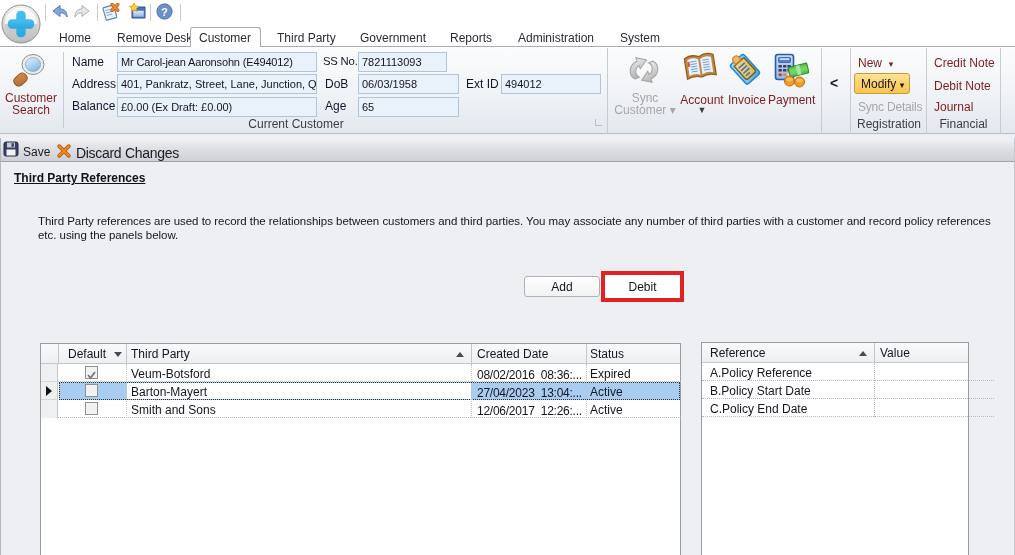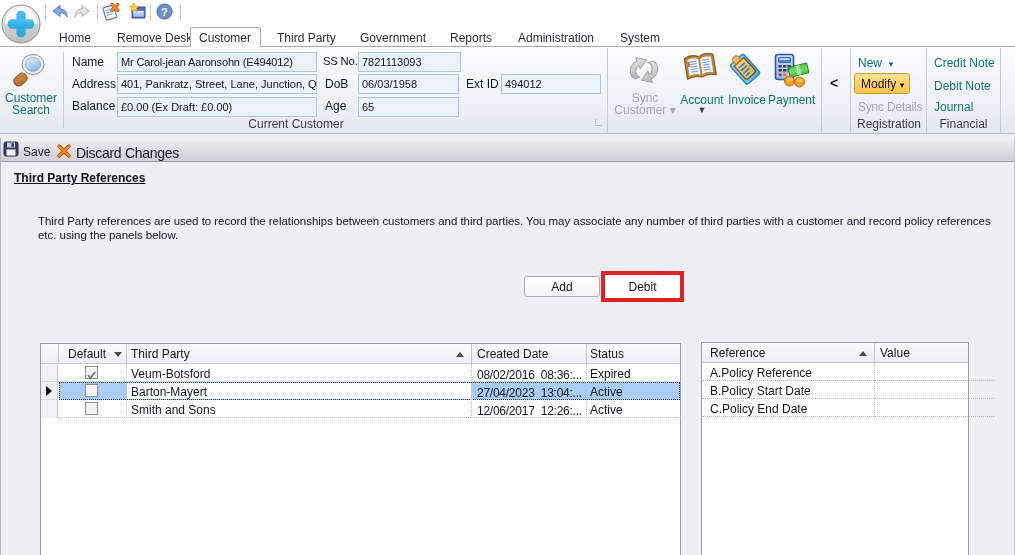--- a/index.html
+++ b/index.html
@@ -18,21 +18,21 @@
   .qsep { top:4px; width:1px; height:17px; background:#c9cccf; }
 
   
   #ribbon { left:0; top:48px; width:1015px; height:86px;
     background:linear-gradient(#fbfcfd, #f0f3f6 55%, #e3e8ee); border-bottom:1px solid #b9bec6; }
   .rlabel { font-size:12px; color:#0f172a; }
   .field { background:#e9f1fa; border:1px solid #b0c4dc; font-size:11px; color:#15151f;
      padding:3px 0 0 3px; height:20px; white-space:nowrap; overflow:hidden; }
   .grplabel { font-size:12px; color:#3c3c46; }
   .vsep { width:1px; background:#c7ccd4; }
-  .ribtext { font-size:12px; color:#0f766e; }
+  .ribtext { font-size:12px; color:#7f1d1d; }
   .gray { color:#a6a6ab; }
 
   
   #toolbar { left:0; top:138px; width:1015px; height:24px;
     background:linear-gradient(#f2f3f5, #dddfe3 48%, #cdd0d5);
     border-bottom:1px solid #9fa3a9; }
 
   
   #heading { left:14px; top:171px; font-size:12px; font-weight:bold; text-decoration:underline; color:#101018;}
   #para { left:38px; top:214px; font-size:11.5px; line-height:14px; letter-spacing:-0.04px; color:#15151f; white-space:nowrap; }
@@ -159,21 +159,21 @@
   <div class="abs rlabel" style="left:72px;top:77px">Address</div>
   <div class="abs rlabel" style="left:72px;top:99px">Balance</div>
   <div class="abs rlabel" style="left:323px;top:55px;font-size:11.3px;letter-spacing:-0.2px">SS No.</div>
   <div class="abs rlabel" style="left:325px;top:77px">DoB</div>
   <div class="abs rlabel" style="left:325px;top:99px">Age</div>
   <div class="abs rlabel" style="left:466px;top:77px">Ext ID</div>
 
   <div class="abs field" style="left:117px;top:52px;width:200px;letter-spacing:-0.15px">Mr Carol-jean Aaronsohn (E494012)</div>
   <div class="abs field" style="left:117px;top:74px;width:200px">401, Pankratz, Street, Lane, Junction, Q</div>
   <div class="abs field" style="left:117px;top:97px;width:200px">£0.00 (Ex Draft: £0.00)</div>
-  <div class="abs field" style="left:358px;top:52px;width:103px">7821113093</div>
+  <div class="abs field" style="left:358px;top:52px;width:89px">7821113093</div>
   <div class="abs field" style="left:358px;top:74px;width:101px">06/03/1958</div>
   <div class="abs field" style="left:358px;top:97px;width:101px">65</div>
   <div class="abs field" style="left:501px;top:74px;width:100px">494012</div>
 
   <div class="abs grplabel" style="left:0px;top:117px;width:592px;text-align:center">Current Customer</div>
   <div class="abs" style="left:595px;top:119px;width:7px;height:7px;border:1px solid #b8bdc6;border-top:none;border-right:none"></div>
   <div class="abs vsep" style="left:607px;top:48px;height:86px"></div>
 
   <svg class="abs" style="left:627px;top:53px" width="34" height="34" viewBox="0 0 34 34">
     <defs>

